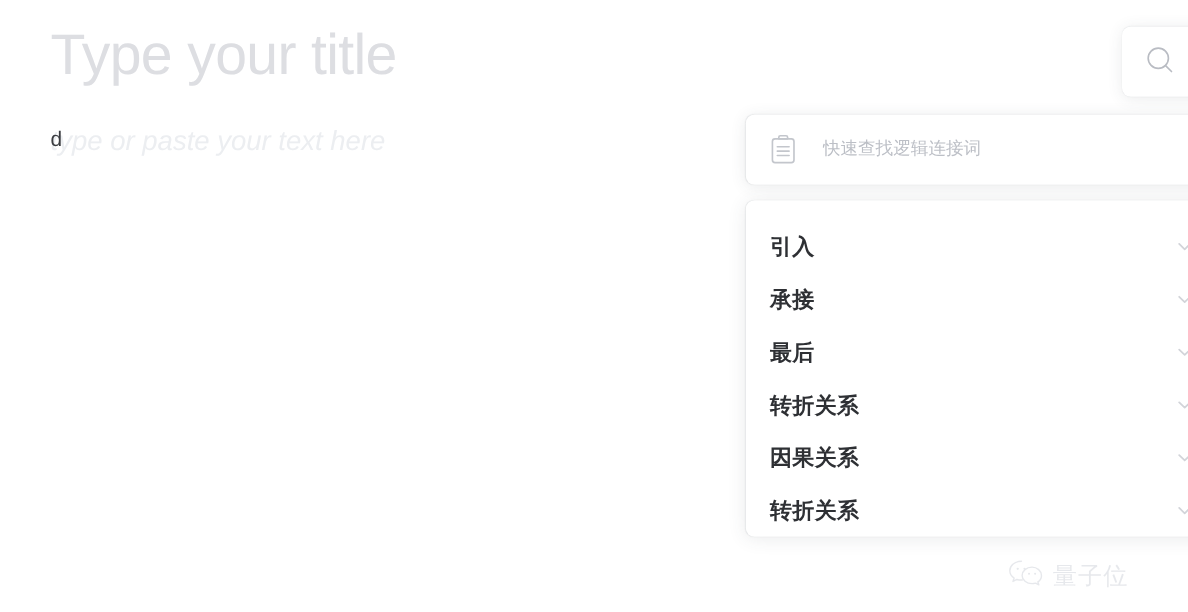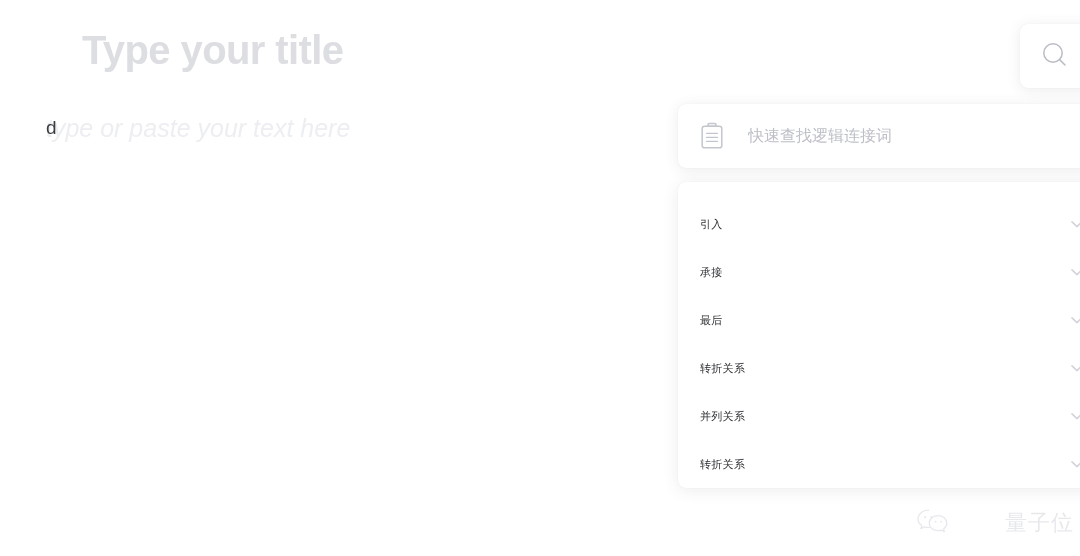--- a/index.html
+++ b/index.html
@@ -22,27 +22,26 @@
     left: 0;
     top: 0;
     width: 680px;
     height: 556px;
   }
 
   #doc-title {
     position: absolute;
     left: 46px;
     top: 24px;
-    font-size: 40px;
-    font-weight: bold;
+    font-size: 52px;
+    font-weight: normal;
     letter-spacing: -0.6px;
     color: #dddee2;
     white-space: nowrap;
     line-height: 52px;
-    margin-left: 36px;
   }
 
   #body-line {
     position: absolute;
     left: 46px;
     top: 114px;
     height: 28px;
     line-height: 28px;
     white-space: nowrap;
   }
@@ -152,22 +151,22 @@
   .category-row {
     height: 48px;
     display: flex;
     align-items: center;
     justify-content: space-between;
     padding: 0 22px 0 22px;
     box-sizing: border-box;
     cursor: pointer;
   }
   .category-label {
-    font-size: 11px;
-    font-weight: normal;
+    font-size: 20px;
+    font-weight: bold;
     color: #2e3034;
     letter-spacing: 0.3px;
   }
   .category-chevron {
     width: 18px;
     height: 18px;
     display: flex;
     align-items: center;
     justify-content: center;
   }
@@ -181,21 +180,20 @@
     align-items: center;
     gap: 7px;
     opacity: 0.42;
     pointer-events: none;
   }
   #watermark-text {
     font-size: 22px;
     color: #c6cad2;
     letter-spacing: 1px;
     font-family: "DejaVu Sans", "Liberation Sans", sans-serif;
-    margin-left: 48px;
   }
 </style>
 </head>
 <body>
 
 <div id="editor-area">
 
   <div id="doc-title">Type your title</div>
 
   <div id="body-line">
@@ -261,21 +259,21 @@
     <div class="category-row">
       <span class="category-label">转折关系</span>
       <span class="category-chevron">
         <svg width="18" height="18" viewBox="0 0 18 18" fill="none">
           <path d="M4 6.8 L9 11.6 L14 6.8" stroke="#d2d4d9" stroke-width="1.6" stroke-linecap="round" stroke-linejoin="round"></path>
         </svg>
       </span>
     </div>
 
     <div class="category-row">
-      <span class="category-label">并列关系</span>
+      <span class="category-label">因果关系</span>
       <span class="category-chevron">
         <svg width="18" height="18" viewBox="0 0 18 18" fill="none">
           <path d="M4 6.8 L9 11.6 L14 6.8" stroke="#d2d4d9" stroke-width="1.6" stroke-linecap="round" stroke-linejoin="round"></path>
         </svg>
       </span>
     </div>
 
     <div class="category-row">
       <span class="category-label">转折关系</span>
       <span class="category-chevron">

